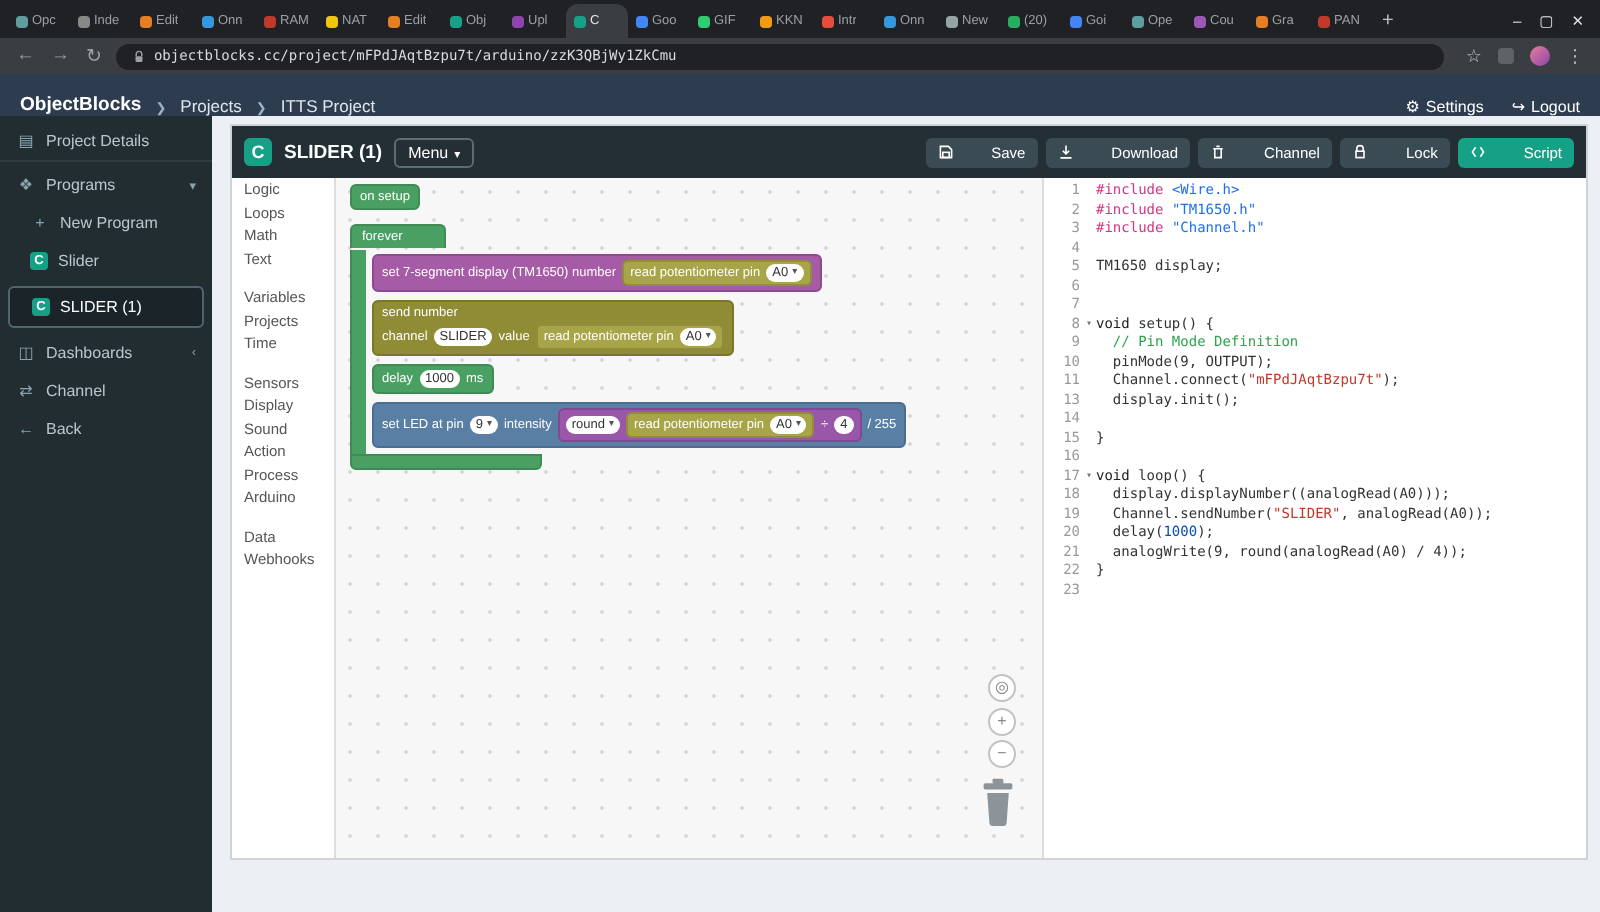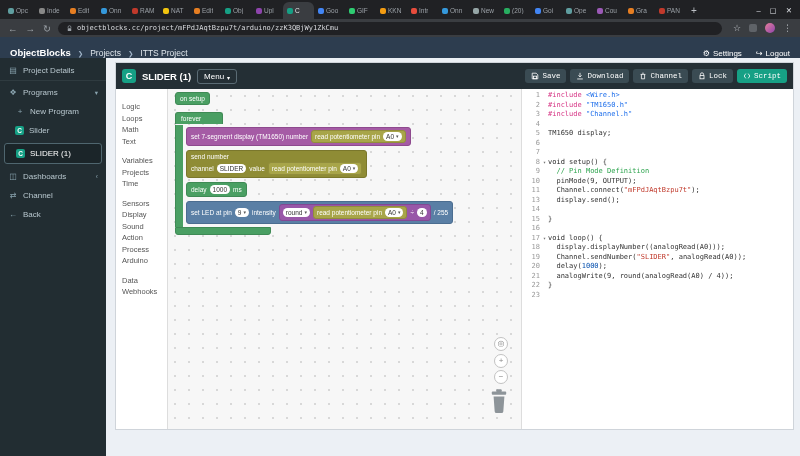--- a/index.html
+++ b/index.html
@@ -53,27 +53,27 @@
 .main{flex:1;display:flex;flex-direction:column;padding:4px 6px 0 9px;min-width:0}
 
 .card{height:368px;display:flex;flex-direction:column;border:1px solid #cfd4da;background:#fff}
 .card-header{height:26px;background:#242f35;display:flex;align-items:center;gap:6px;padding:0 6px;flex:none}
 .card-title{color:#fff;font-weight:bold;font-size:9.5px}
 .menu-btn{border:1px solid #5a6b74;background:transparent;color:#fff;font-size:8px;
   padding:2px 6px;border-radius:3px;cursor:pointer;display:flex;gap:3px;align-items:flex-end;
   font-family:"Liberation Sans",sans-serif}
 .menu-btn::after{content:"\25BE";font-size:6px}
 .tools{margin-left:auto;display:flex;gap:4px}
-.tool-btn{display:flex;align-items:center;gap:3px;background:#3a4b53;border:none;color:#fff;
-  font-size:7.5px;padding:3px 6px;border-radius:3px;cursor:pointer;font-family:Liberation Mono, monospace}
+.tool-btn{display:flex;align-items:center;gap:19px;background:#3a4b53;border:none;color:#fff;
+  font-size:7.5px;padding:3px 6px;border-radius:3px;cursor:pointer;font-family:Liberation Sans, sans-serif}
 .tool-btn.accent{background:#16a085}
 .tbic{display:inline-flex;color:#fff}
 .card-body{flex:1;display:flex;min-height:0}
 
-.toolbox{width:52px;border-right:1px solid #ddd;padding:12px 0;font-size:7.5px;color:#555;
+.toolbox{width:52px;border-right:1px solid #ddd;padding:0 0;font-size:7.5px;color:#555;
   background:#fff;flex:none;overflow:hidden}
 .tb-group{margin-bottom:8px}
 .tb-item{padding:0 6px;line-height:11.5px;cursor:pointer;white-space:nowrap}
 
 .canvas{flex:1;position:relative;background:#f7f7f7;overflow:hidden;
   background-image:radial-gradient(#d8d8d8 0.8px,transparent 0.9px);background-size:14px 14px}
 .abs{position:absolute}
 .row{display:flex;align-items:center;gap:3px;padding:2px 4px;border-radius:3px;
   color:#fff;font-size:6.5px;white-space:nowrap;width:max-content}
 .val{display:flex;align-items:center;gap:3px;padding:1px 3px;border-radius:3px;
@@ -501,21 +501,21 @@
               <div class="codeline">
                 <span class="gut">10</span>
                 <span class="ct"><span class="pln">  pinMode(9, OUTPUT);</span></span>
               </div>
               <div class="codeline">
                 <span class="gut">11</span>
                 <span class="ct"><span class="pln">  Channel.connect(</span><span class="str">"mFPdJAqtBzpu7t"</span><span class="pln">);</span></span>
               </div>
               <div class="codeline">
                 <span class="gut">13</span>
-                <span class="ct"><span class="pln">  display.send();</span></span>
+                <span class="ct"><span class="pln">  display.init();</span></span>
               </div>
               <div class="codeline">
                 <span class="gut">14</span>
                 <span class="ct">&nbsp;</span>
               </div>
               <div class="codeline">
                 <span class="gut">15</span>
                 <span class="ct"><span class="pln">}</span></span>
               </div>
               <div class="codeline">

